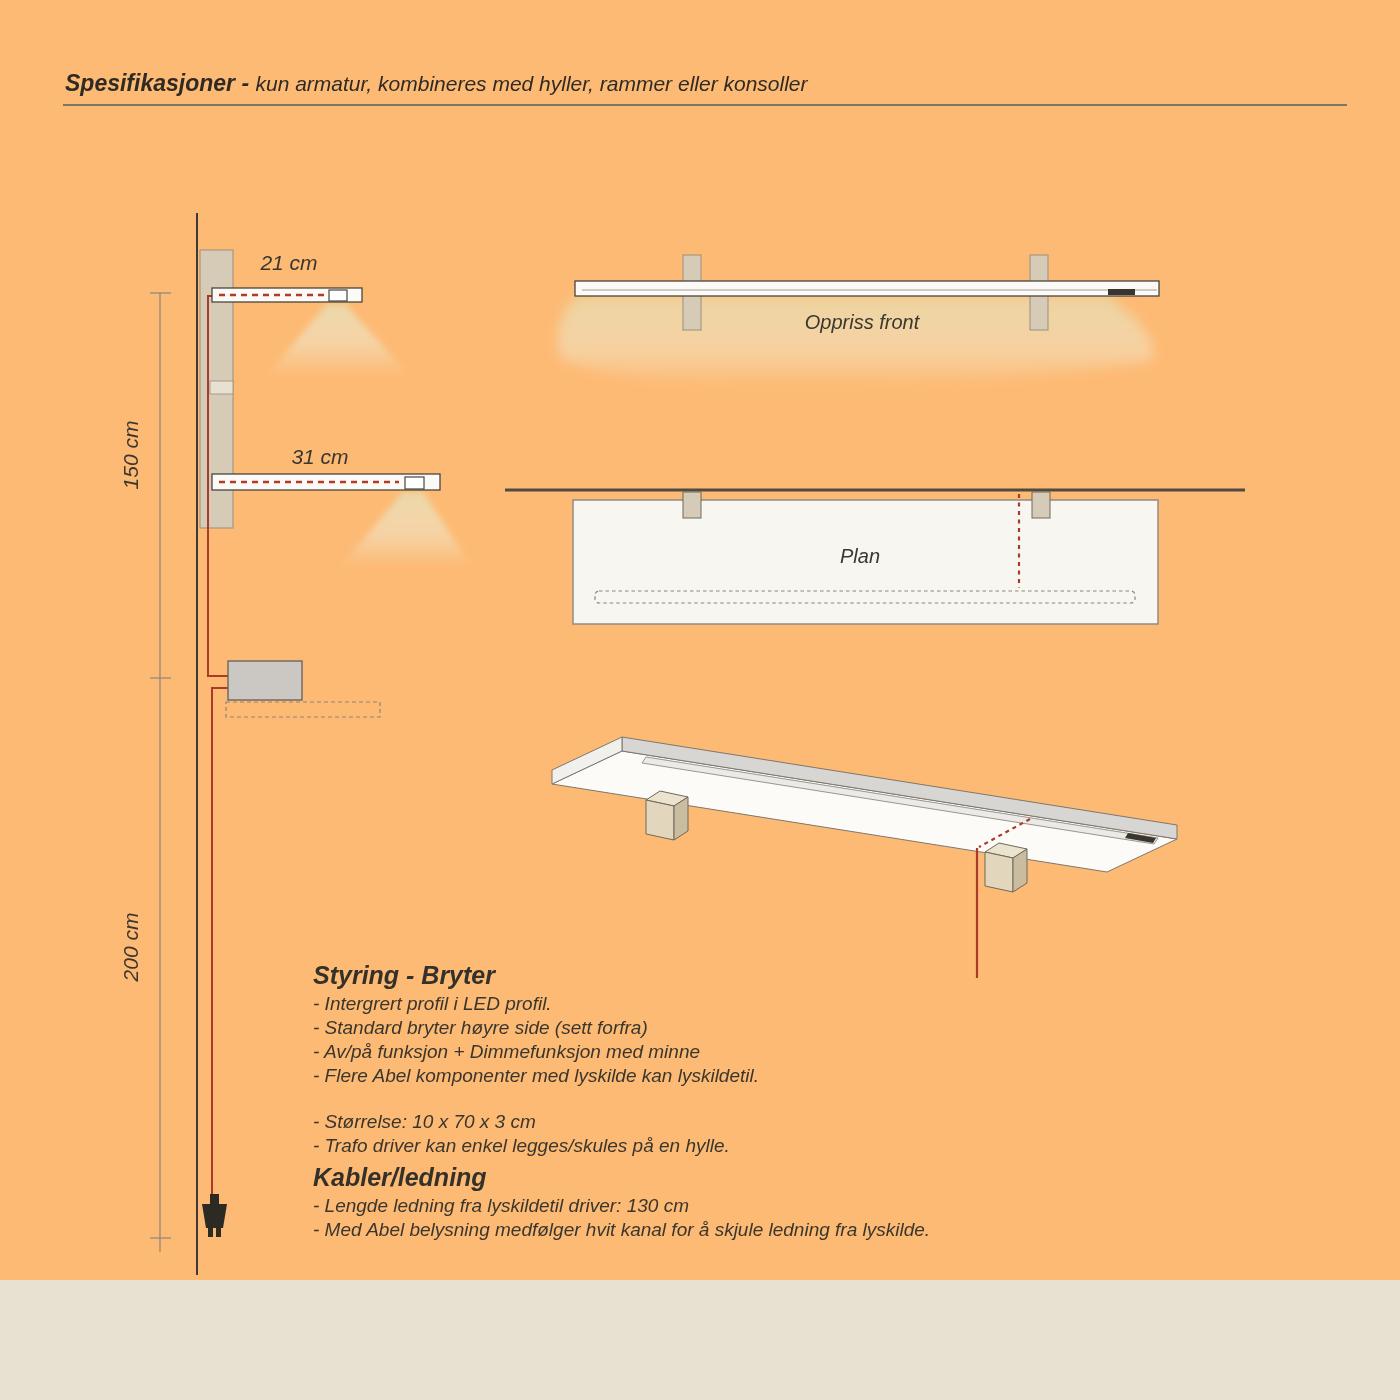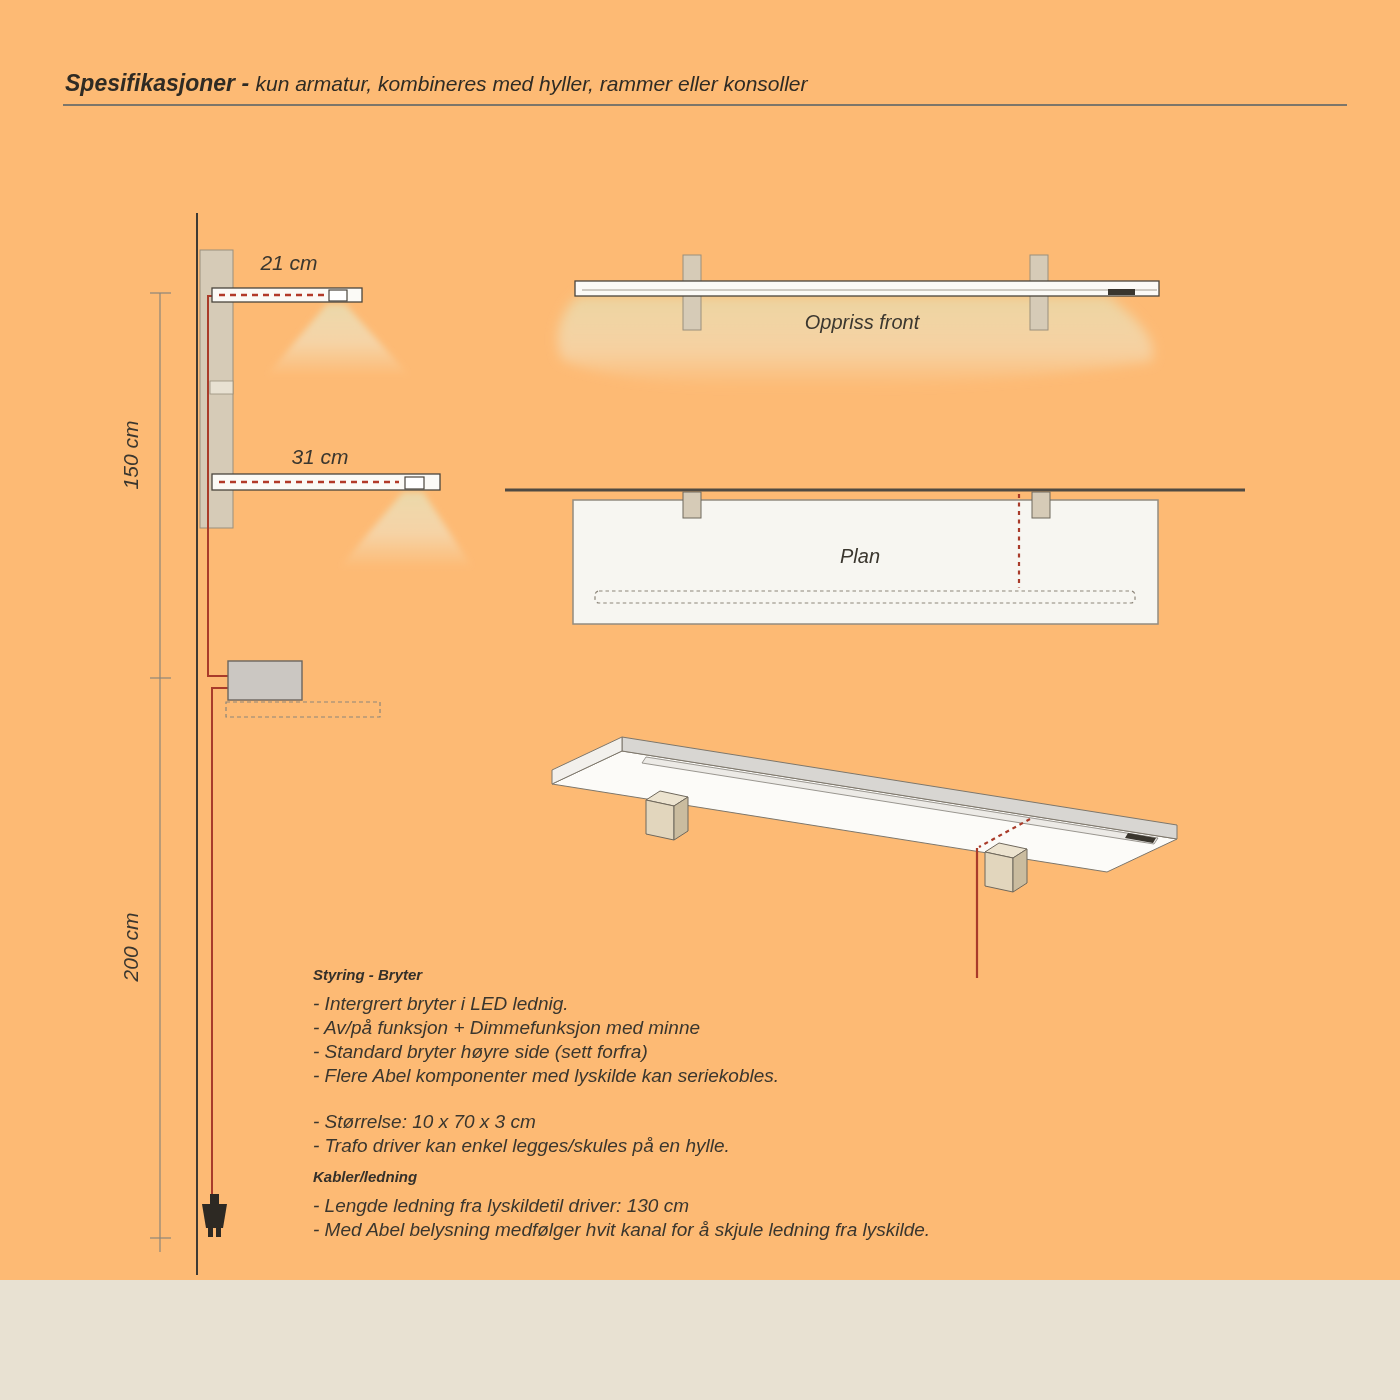--- a/index.html
+++ b/index.html
@@ -5,21 +5,21 @@
   html,body{margin:0;padding:0;background:#e8e1d2;}
   .page{
     position:relative;width:1400px;height:1280px;background:#fdba74;
     font-family:"Liberation Sans",sans-serif;overflow:hidden;color:#3a362e;font-style:italic;
   }
   .hdr{position:absolute;left:65px;top:70px;font-size:21px;color:#2f2b24;white-space:nowrap;}
   .hdr .t-bold{font-weight:bold;font-size:23px;}
   .rule{position:absolute;left:63px;top:104px;width:1284px;height:2px;background:#7c766a;}
   svg.diagram{position:absolute;left:0;top:0;}
   .spec-block{position:absolute;left:313px;font-size:19px;line-height:24px;color:#3a362e;}
-  .spec-block h3{margin:0 0 5px 0;font-size:15px;font-weight:bold;color:#34302a;}
+  .spec-block h3{margin:0 0 5px 0;font-size:25px;font-weight:bold;color:#34302a;}
 </style>
 </head>
 <body>
 
 <div class="page">
 
   <div class="hdr">
     <span class="t-bold">Spesifikasjoner - </span><span>kun armatur, kombineres med hyller, rammer eller konsoller</span>
   </div>
   <div class="rule"></div>
@@ -126,24 +126,24 @@
         <polygon points="985,852 999,843 1027,849 1013,858" fill="#ece3cf"></polygon>
         <polygon points="985,852 1013,858 1013,892 985,886" fill="#e2d6bd"></polygon>
         <polygon points="1013,858 1027,849 1027,883 1013,892" fill="#cabc9f"></polygon>
       </g>
       <line x1="977" y1="848" x2="977" y2="978" stroke="#a93b2a" stroke-width="2.2"></line>
     </g>
   </svg>
 
   <div class="spec-block" style="top:963px">
     <h3>Styring - Bryter</h3>
-    <div>- Intergrert bryter i LED lednig.</div>
+    <div>- Intergrert profil i LED profil.</div>
+    <div>- Standard bryter høyre side (sett forfra)</div>
     <div>- Av/på funksjon + Dimmefunksjon med minne</div>
-    <div>- Standard bryter høyre side (sett forfra)</div>
-    <div>- Flere Abel komponenter med lyskilde kan seriekobles.</div>
+    <div>- Flere Abel komponenter med lyskilde kan lyskildetil.</div>
   </div>
 
   <div class="spec-block" style="top:1110px">
     <div>- Størrelse: 10 x 70 x 3 cm</div>
     <div>- Trafo driver kan enkel legges/skules på en hylle.</div>
   </div>
 
   <div class="spec-block" style="top:1165px">
     <h3>Kabler/ledning</h3>
     <div>- Lengde ledning fra lyskildetil driver: 130 cm</div>

